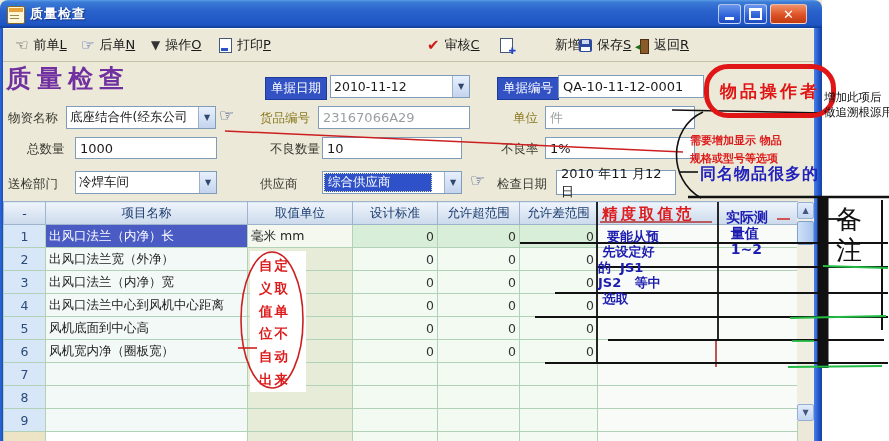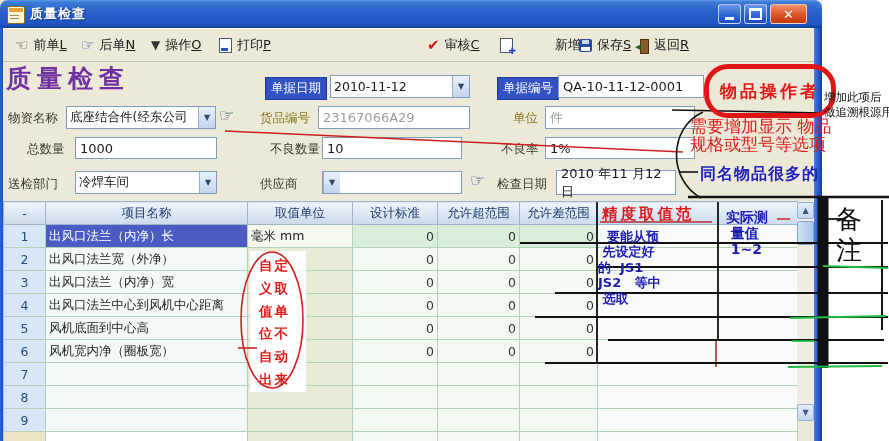--- a/index.html
+++ b/index.html
@@ -87,21 +87,21 @@
   .sb-up{top:0;}
   .sb-down{bottom:0;}
   .sthumb{position:absolute;left:0;top:19px;width:17px;height:24px;border-radius:2px;
     background:linear-gradient(90deg,#cfe0f8,#aac6ec);border:1px solid #7fa0cc;box-sizing:border-box;}
   
   .ann{position:absolute;z-index:50;white-space:pre;}
   .op-box{position:absolute;left:704px;top:64px;width:122px;height:44px;z-index:50;
     border:5px solid #e01616;border-radius:24px;display:flex;align-items:center;justify-content:center;
     color:#e01616;font-size:17px;font-weight:bold;letter-spacing:3px;}
   .trace{left:824px;top:90px;font-size:11.5px;line-height:14.5px;color:#111;}
-  .spec{left:690px;top:117px;color:#dd1d1d;font-weight:normal;font-size:17px;line-height:18px;}
+  .spec{left:690px;top:132px;color:#dd1d1d;font-weight:bold;font-size:11px;line-height:18px;}
   .same{left:700px;top:164px;color:#2222bb;font-weight:bold;font-size:16px;letter-spacing:1px;}
   .patch{position:absolute;left:250px;top:251px;width:56px;height:141px;background:#fff;z-index:30;}
   .unitnote{left:259px;top:254px;color:#dd1d1d;font-weight:bold;font-size:13.5px;line-height:22.8px;
     letter-spacing:2px;}
   .prec-title{left:602px;top:204px;color:#dd1d1d;font-weight:bold;font-size:15.5px;letter-spacing:3px;}
   .prec-note{left:598px;top:229px;color:#1c1cb0;font-weight:bold;font-size:13px;line-height:15.4px;}
   .meas{left:726px;top:209px;color:#1c1cb0;font-weight:bold;font-size:14px;line-height:16px;}
   .remark{left:836px;top:204px;color:#111;font-size:26px;line-height:31px;letter-spacing:1px;}
   .overlay-svg{position:absolute;left:0;top:0;z-index:40;pointer-events:none;}
 </style>
@@ -186,20 +186,21 @@
   <span class="lbl" style="left:501px;top:141px;">不良率</span>
   <div class="tbox" style="left:545px;top:137px;width:150px;height:22px;">1%</div>
 
   <span class="lbl" style="left:8px;top:176px;">送检部门</span>
   <div class="combo" style="left:75px;top:171px;width:142px;height:23px;">
     <span class="val">冷焊车间</span>
     <span class="drop">▼</span>
   </div>
   <span class="lbl" style="left:260px;top:176px;">供应商</span>
   <div class="combo" style="left:322px;top:171px;width:140px;height:23px;">
+    <span class="val hl">综合供应商</span>
     <span class="drop">▼</span>
   </div>
   <span class="hand" style="left:470px;top:170px;">☞</span>
   <span class="lbl" style="left:497px;top:176px;">检查日期</span>
   <div class="tbox" style="left:556px;top:170px;width:120px;height:25px;">2010 年11 月12 日</div>
 
   <table class="grid">
     <colgroup>
       <col style="width:42px;">
         <col style="width:202px;">

